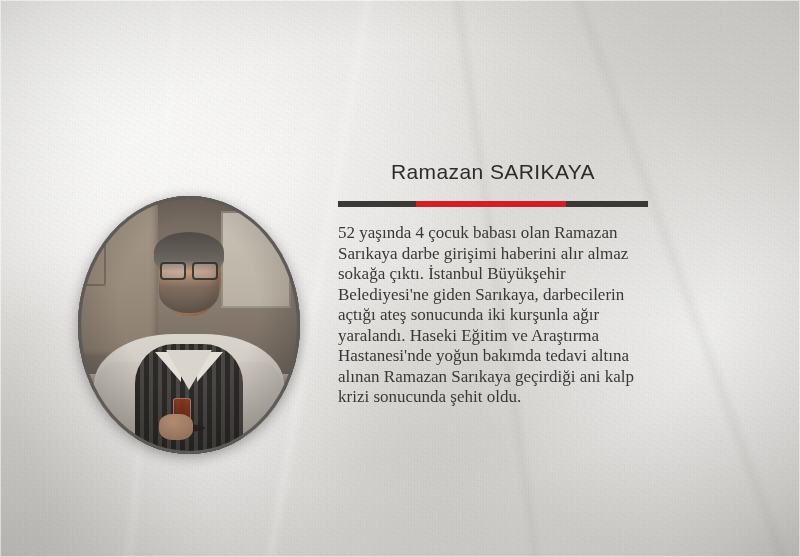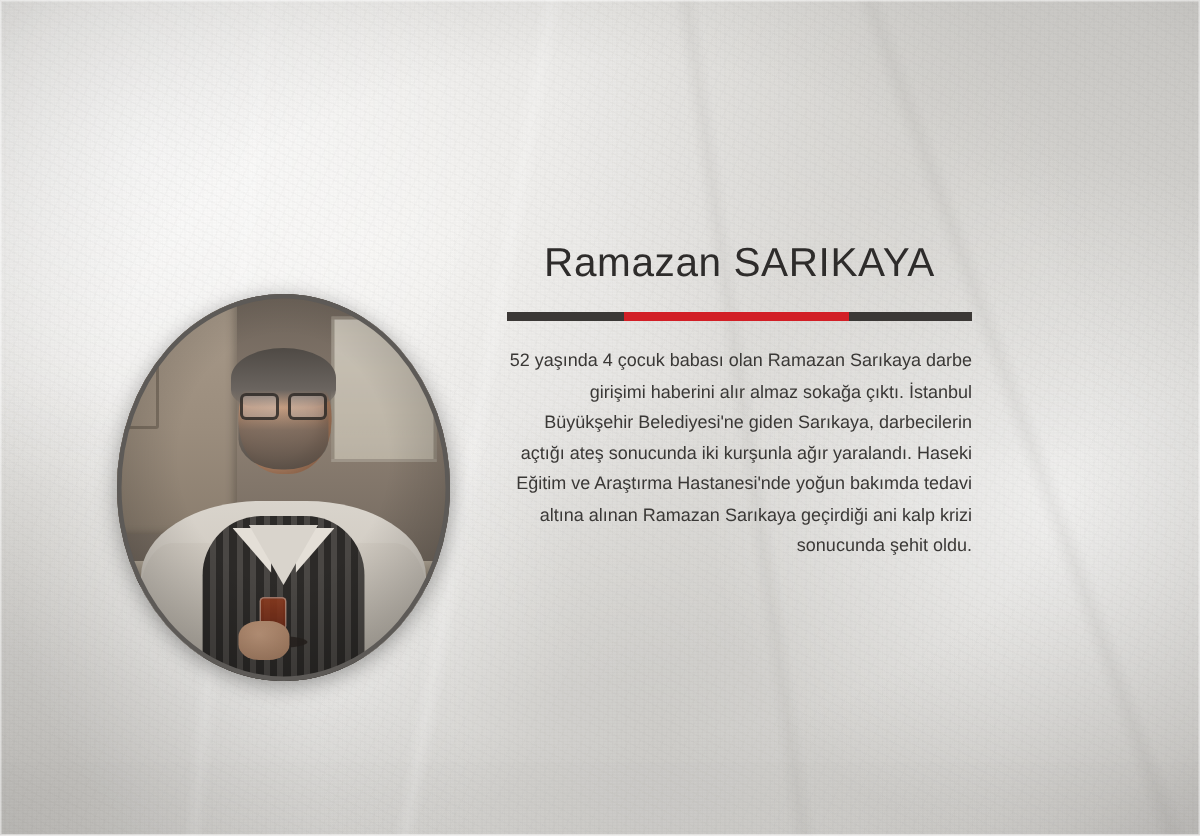--- a/index.html
+++ b/index.html
@@ -273,46 +273,46 @@
 
   
   .content {
     position: absolute;
     left: 338px;
     top: 160px;
     width: 310px;
   }
   .name-title {
     font-family: "Liberation Sans", sans-serif;
-    font-size: 27px;
+    font-size: 21px;
     font-weight: 400;
     letter-spacing: 0.4px;
     color: #2e2c2b;
     margin: 0;
     text-align: center;
     white-space: nowrap;
   }
   .divider {
     display: flex;
     align-items: center;
     margin: 17px 0 16px 0;
     height: 6px;
   }
   .divider .seg {
     height: 100%;
   }
   .divider .seg.dark   { background: #3b3836; }
   .divider .seg.red    { background: #d21f26; }
 
   .body-text {
-    font-family: Liberation Sans, sans-serif;
-    font-size: 12px;
+    font-family: Liberation Serif, serif;
+    font-size: 17px;
     line-height: 20.5px;
     color: #3a3836;
-    text-align: right;
+    text-align: left;
     margin: 0;
   }
 
   
   .page-edge {
     position: absolute;
     inset: 0;
     pointer-events: none;
     box-shadow: inset 0 0 0 1px rgba(255,255,255,0.5);
   }

